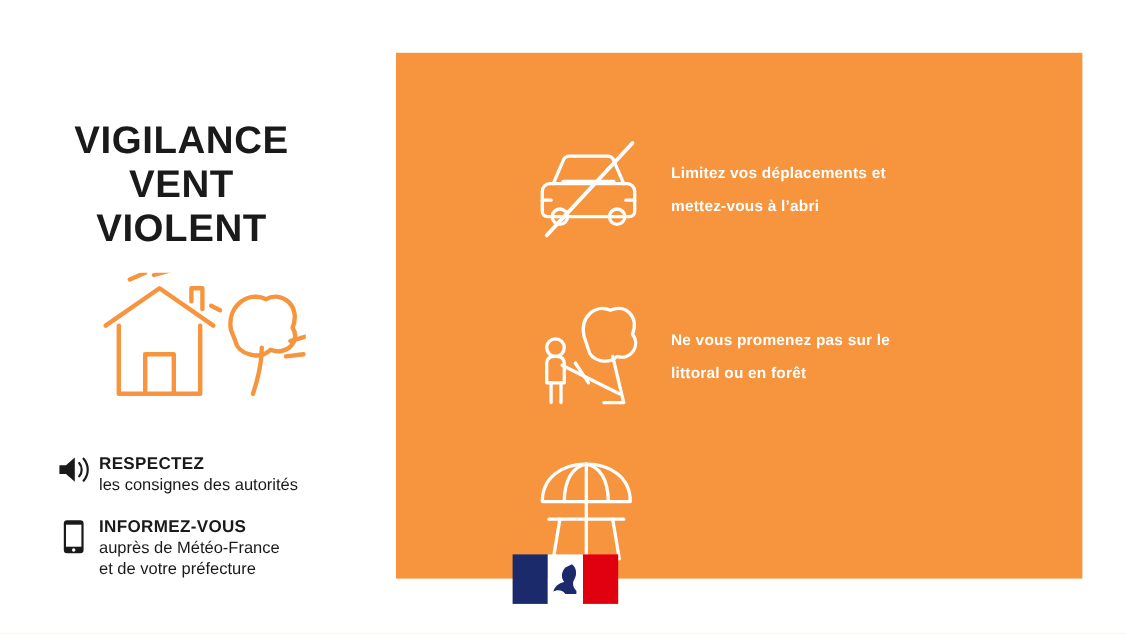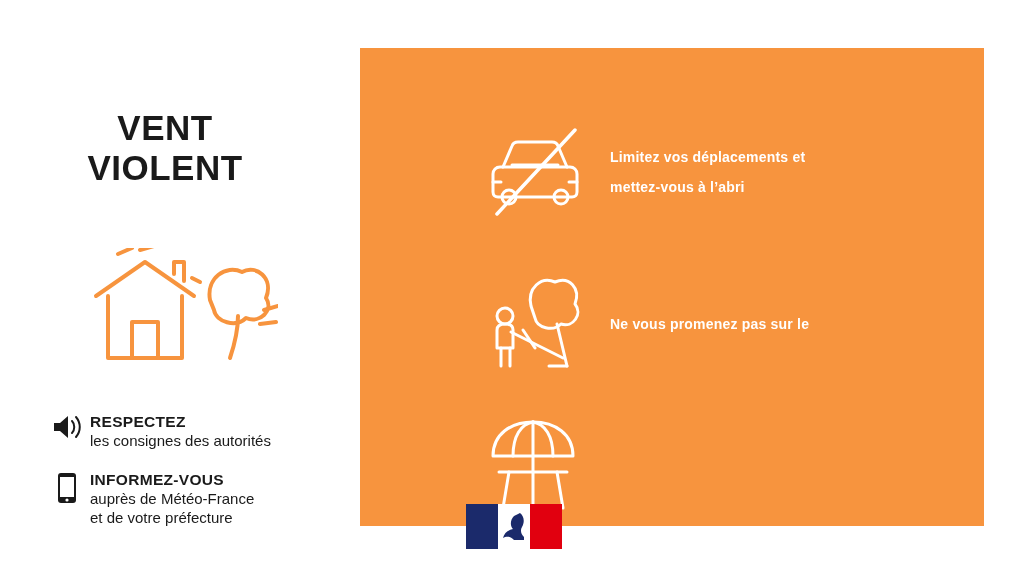--- a/index.html
+++ b/index.html
@@ -136,20 +136,21 @@
   }
 </style>
 </head>
 <body>
 
 <div id="root">
 
   <div class="left-panel">
 
     <div class="title-block">
+      <span class="title-line">VIGILANCE</span>
       <span class="title-line">VENT</span>
       <span class="title-line">VIOLENT</span>
     </div>
 
     <div class="picto">
       <svg width="190" height="125" viewBox="0 0 190 125" fill="none" stroke="#f7943e" stroke-width="4" stroke-linecap="round" stroke-linejoin="round">
 
         <path d="M8 48 L57 14 L106 48"></path>
 
         <path d="M86 26 L86 14 L96 14 L96 33"></path>
@@ -238,20 +239,21 @@
 
           <path d="M22 74 L22 92"></path>
           <path d="M31 74 L31 92"></path>
 
           <path d="M32 58 L84 84"></path>
           <path d="M44 56 L56 74"></path>
         </svg>
       </span>
       <span class="label">
         <span style="display:block">Ne vous promenez pas sur le</span>
+        <span style="display:block">littoral ou en forêt</span>
       </span>
     </div>
 
     <div class="row r3">
       <span class="glyph">
         <svg width="112" height="100" viewBox="0 0 112 100" fill="none" stroke="#ffffff" stroke-width="3" stroke-linecap="round" stroke-linejoin="round">
 
           <path d="M14 40 C14 18 32 6 54 6 C76 6 94 18 94 40 Z"></path>
           <path d="M34 40 C34 20 42 8 54 6"></path>
           <path d="M74 40 C74 20 66 8 54 6"></path>

